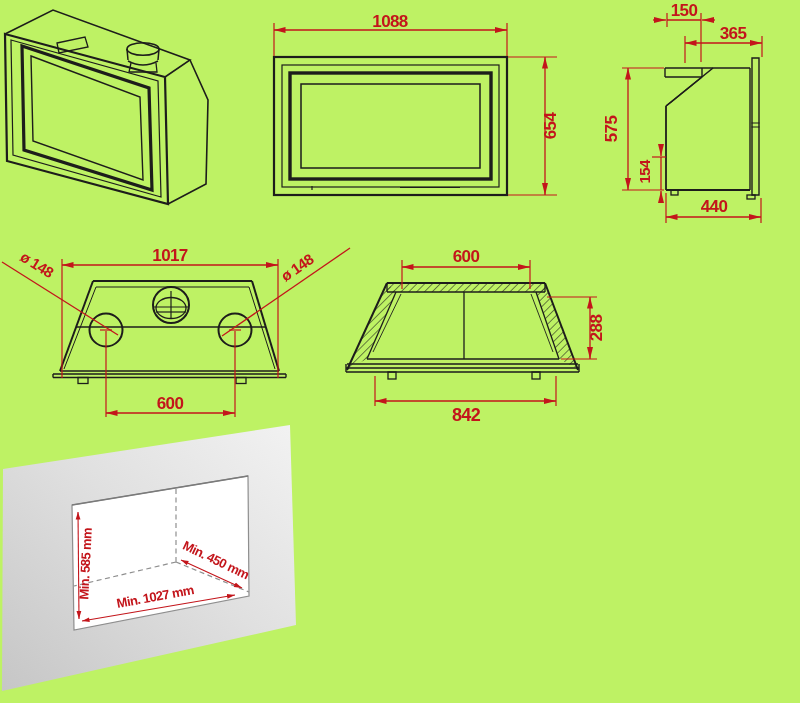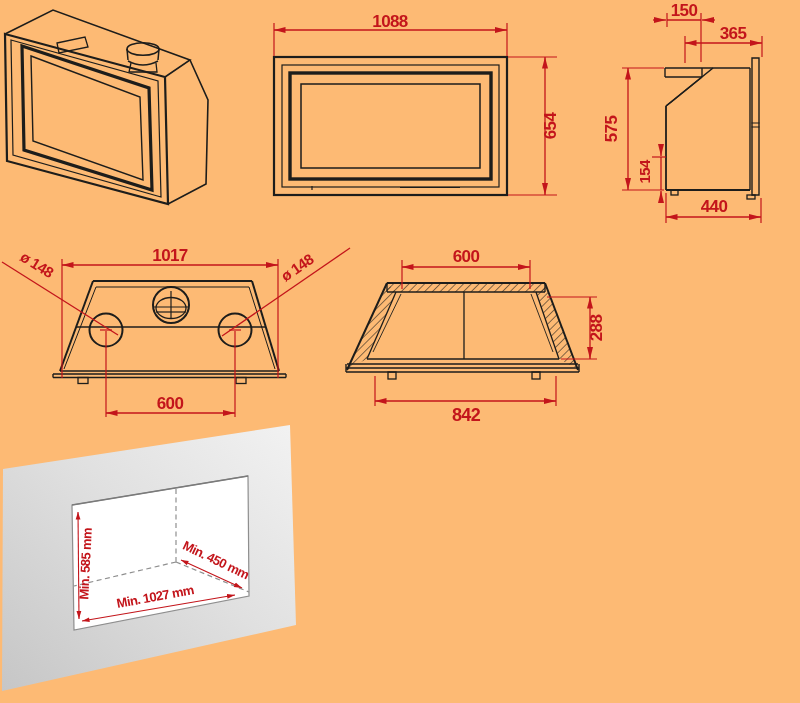--- a/index.html
+++ b/index.html
@@ -1,16 +1,16 @@
 <!DOCTYPE html>
 <html><head>
 <meta charset="utf-8">
 <style>
   html,body{margin:0;padding:0;background:#fff;}
-  #stage{position:relative;width:800px;height:703px;background:#fdba74;overflow:hidden;}
+  #stage{position:relative;width:800px;height:703px;background:#bef264;overflow:hidden;}
   svg{display:block;}
   .k{stroke:#1d1d1b;fill:none;stroke-linejoin:miter;stroke-linecap:butt;}
   .r{stroke:#c3151b;fill:none;stroke-linecap:butt;}
   .g{stroke:#8f8f8f;fill:none;}
   text.d{fill:#c3151b;font-family:"Liberation Sans",sans-serif;font-weight:bold;letter-spacing:-0.6px;}
 </style>
 </head>
 <body>
 
 <div id="stage">

